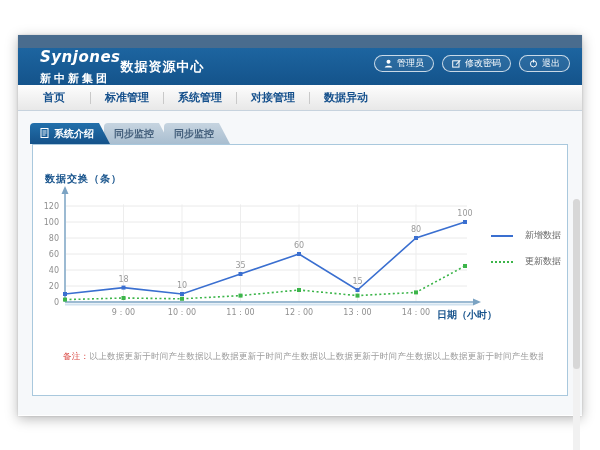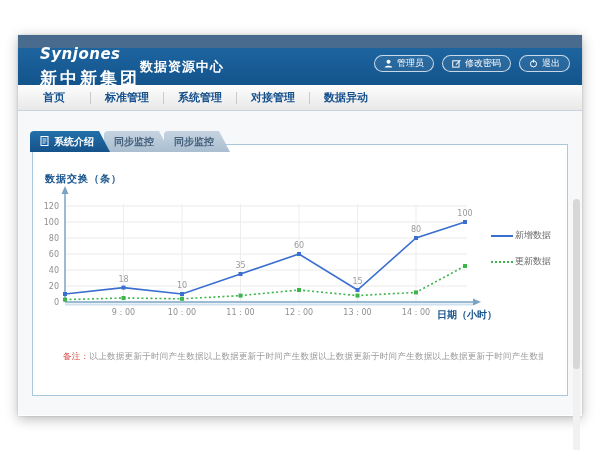--- a/index.html
+++ b/index.html
@@ -4,51 +4,51 @@
 <style>
   * { margin:0; padding:0; box-sizing:border-box; }
   html,body { width:600px; height:450px; background:#ffffff; font-family:"DejaVu Sans","Liberation Sans",sans-serif; overflow:hidden; }
   .window { position:absolute; left:18px; top:35px; width:564px; height:381px; background:#ffffff; box-shadow:0 3px 12px rgba(0,0,0,.28), 0 0 2px rgba(0,0,0,.15); }
 
   
   .titlestrip { height:13px; background:#496c8e; }
   .header { height:37px; background:linear-gradient(#1d65a0,#14538b); display:flex; align-items:center; padding:0 8px 0 22px; position:relative; }
   .logo { display:flex; flex-direction:column; line-height:1; color:#fff; }
   .logo-en { font-size:15px; font-weight:bold; font-style:italic; letter-spacing:.5px; }
-  .logo-cn { font-size:17px; font-weight:bold; letter-spacing:3px; margin-top:8px; }
+  .logo-cn { font-size:11px; font-weight:bold; letter-spacing:3px; margin-top:8px; }
   .app-title { color:#fff; font-size:13px; font-weight:bold; letter-spacing:1px; }
   .user-area { position:absolute; right:12px; top:7px; display:flex; gap:8px; }
   .pill { display:flex; align-items:center; gap:4px; border:1px solid rgba(255,255,255,.75); border-radius:10px; background:rgba(255,255,255,.07); color:#fff; font-size:9px; padding:2px 9px; height:17px; cursor:pointer; }
   .pill svg { display:block; }
 
   
   .nav { height:26px; background:linear-gradient(#fdfdfd,#e8e8e8); border-bottom:1px solid #c7d3de; display:flex; align-items:center; }
   .nav-item { font-size:11px; font-weight:bold; color:#15508c; width:72px; text-align:center; cursor:pointer; }
   .nav-sep { width:1px; height:12px; background:#c9c9c9; }
 
   
   .content { position:relative; height:304px; background:#f6f8fa; }
   .tabs { position:absolute; left:12px; top:12px; display:flex; height:21px; z-index:2; }
-  .tab { height:21px; display:flex; align-items:center; gap:5px; font-size:10px; font-weight:bold; padding:0 16px 0 10px; cursor:pointer; clip-path:polygon(0 0, calc(100% - 11px) 0, 100% 100%, 0 100%); border-top-left-radius:4px;margin-top:8px; }
+  .tab { height:21px; display:flex; align-items:center; gap:5px; font-size:10px; font-weight:bold; padding:0 16px 0 10px; cursor:pointer; clip-path:polygon(0 0, calc(100% - 11px) 0, 100% 100%, 0 100%); border-top-left-radius:4px; }
   .tab.active { background:linear-gradient(#2270ab,#15528a); color:#fff; z-index:3; }
   .tab.inactive { background:linear-gradient(#c6d4e0,#a9bed0); color:#46617d; margin-left:-6px; z-index:1;justify-content:flex-end; }
   .panel { position:absolute; left:14px; top:33px; width:536px; height:252px; background:#fff; border:1px solid #a9c8dd; }
 
   
   .filters { position:absolute; top:7px; right:26px; display:flex; gap:16px; align-items:center; }
   .filter { display:flex; align-items:center; gap:5px; font-size:9px; color:#555; cursor:pointer; }
   .dot { width:7px; height:7px; border-radius:50%; background:#b7bec4; }
   .filter.selected .dot { background:#1b5b94; }
 
   .ylabel { position:absolute; left:12px; top:27px; font-size:10px; font-weight:bold; color:#17538c; letter-spacing:1px; }
   .xlabel { position:absolute; left:404px; top:163px; font-size:10px; font-weight:bold; color:#17538c; }
   #chart-svg { position:absolute; left:0; top:40px; }
 
   .chart-legend { position:absolute; left:458px; top:84px; display:flex; flex-direction:column; gap:13px; }
-  .cl-entry { display:flex; align-items:center; gap:2px; font-size:9px; color:#666; }
+  .cl-entry { display:flex; align-items:center; gap:12px; font-size:9px; color:#666; }
   .cl-line { width:22px; border-top:2px solid #3a6fd0; }
   .cl-line.dotted { border-top:2px dotted #3cb54a; }
 
   .note { position:absolute; left:30px; top:206px; width:480px; font-size:8.5px; color:#9a9a9a; letter-spacing:.3px; white-space:nowrap; overflow:hidden; }
   .note .note-prefix { color:#d9443f; }
 
   
   .scrollbar-track { position:absolute; right:2px; top:88px; width:7px; height:295px; background:#f1f1f1; border-radius:4px; }
   .scrollbar-thumb { position:absolute; right:0; top:0; width:7px; height:170px; background:#d7d7d7; border-radius:4px; cursor:pointer; }
 </style>

